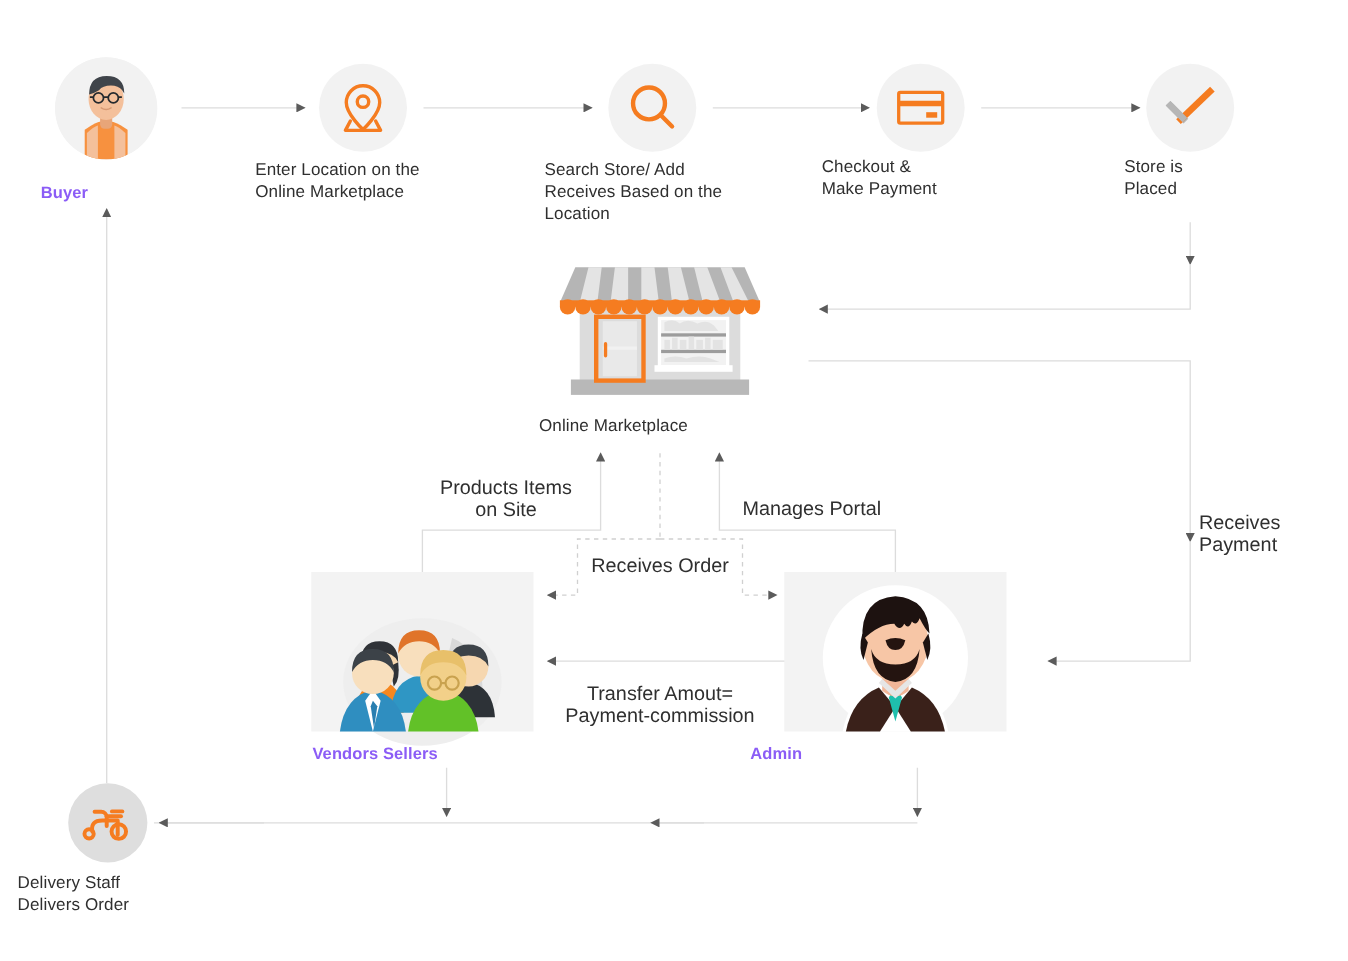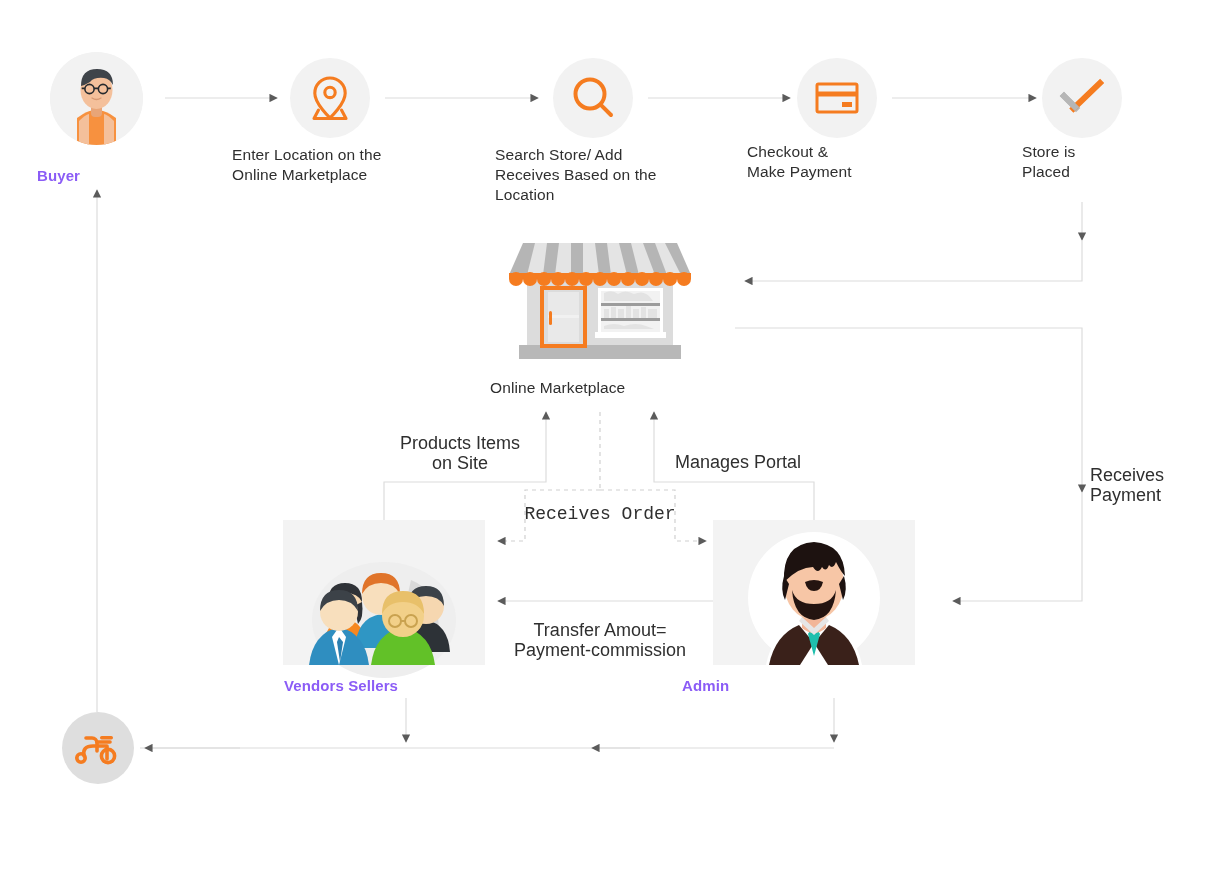--- a/index.html
+++ b/index.html
@@ -322,29 +322,33 @@
       <g fill="none" stroke="#f57c20" stroke-width="3.6" stroke-linecap="round" stroke-linejoin="round">
         <path d="M24 26 h6 a5 5 0 0 1 5 5 v8"></path>
         <path d="M35 30 h13"></path>
         <path d="M22 44 q-2 -10 9 -10 h14 v13"></path>
         <circle cx="19" cy="46" r="4.2"></circle>
         <circle cx="46" cy="44" r="6.6"></circle>
       </g>
       <rect x="38" y="24" width="13" height="3.4" rx="1.7" fill="#f57c20"></rect>
     </svg>
   </div>
+  <div class="cap" style="left:16px;top:793px;width:164px;">
+    <div>Delivery Staff</div>
+    <div>Delivers Order</div>
+  </div>
 
   <div class="edge-label" style="left:387px;top:433px;width:146px;">
     <div>Products Items</div>
     <div>on Site</div>
   </div>
 
   <div class="edge-label" style="left:664px;top:452px;width:148px;">Manages Portal</div>
 
-  <div class="edge-label" style="left:522px;top:504px;width:156px;font-family:Liberation Mono, monospace;">Receives Order</div>
+  <div class="edge-label" style="left:522px;top:504px;width:156px;">Receives Order</div>
 
   <div class="edge-label" style="left:495px;top:620px;width:210px;">
     <div>Transfer Amout=</div>
     <div>Payment-commission</div>
   </div>
 
   <div class="edge-label" style="left:1090px;top:465px;width:130px;text-align:left;">
     <div>Receives</div>
     <div>Payment</div>
   </div>

